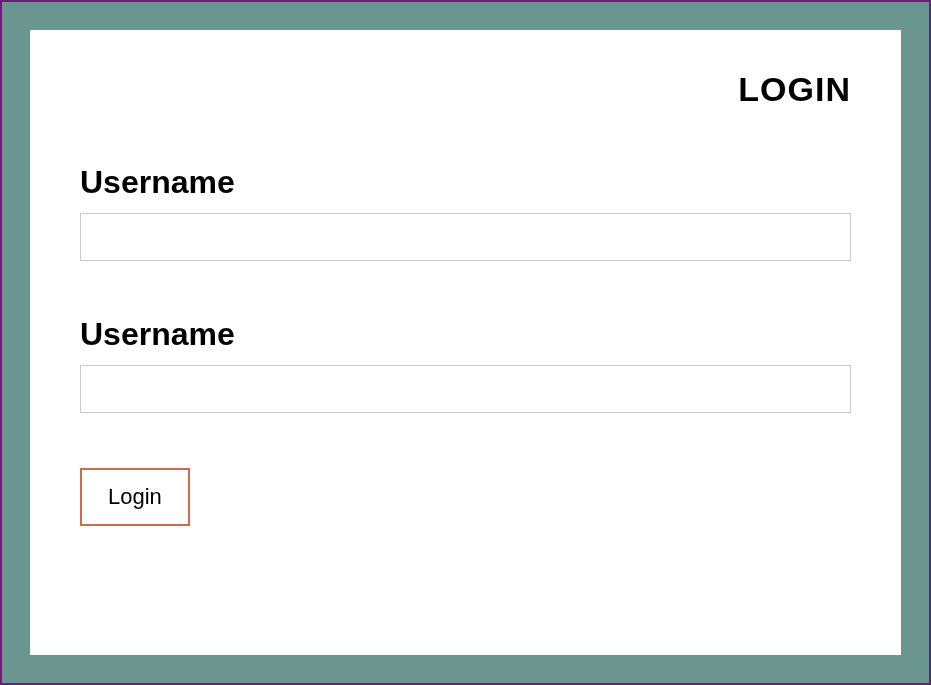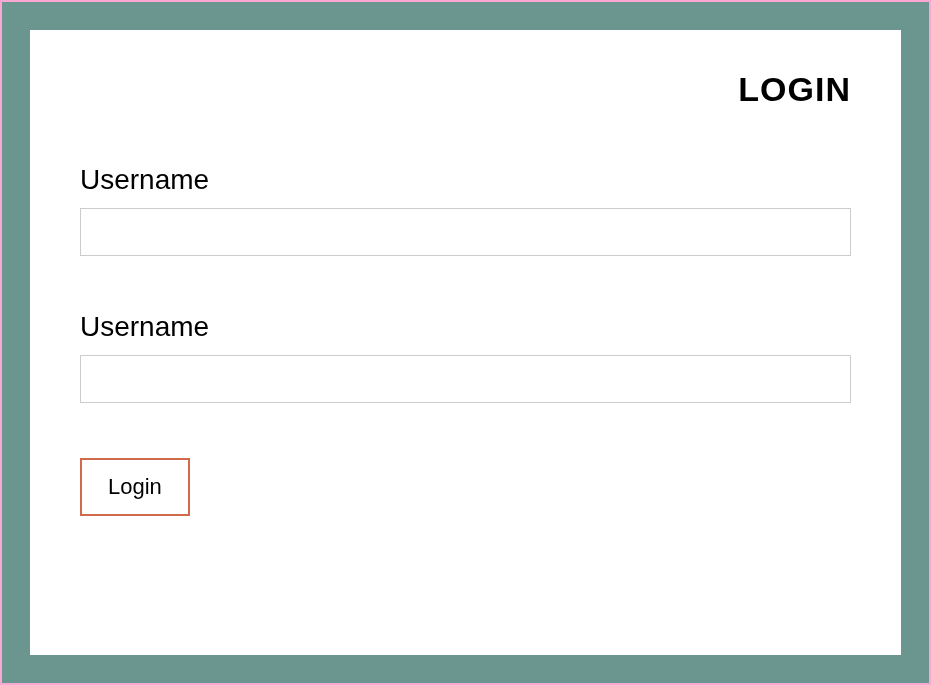--- a/index.html
+++ b/index.html
@@ -9,21 +9,21 @@
     }
     body {
       width: 931px;
       height: 685px;
       font-family: Arial, Helvetica, sans-serif;
       background: #fff;
     }
     .outer-frame {
       width: 931px;
       height: 685px;
-      border: 2px solid #f9a8d4;
+      border: 2px solid #701a75;
       background: #6b9690;
       padding: 28px;
     }
     .login-panel {
       width: 100%;
       height: 100%;
       background: #fff;
       padding: 40px 50px 50px 50px;
       position: relative;
     }
@@ -31,22 +31,22 @@
       text-align: right;
       font-size: 34px;
       font-weight: bold;
       letter-spacing: 1px;
       margin-bottom: 55px;
     }
     .field-group {
       margin-bottom: 55px;
     }
     .field-label {
-      font-size: 28px;
-      font-weight: 400;
+      font-size: 32px;
+      font-weight: 700;
       margin-bottom: 12px;
       display: block;
     }
     .text-input {
       width: 100%;
       height: 48px;
       border: 1px solid #ccc;
       font-size: 20px;
       padding: 0 10px;
       background: #fff;

